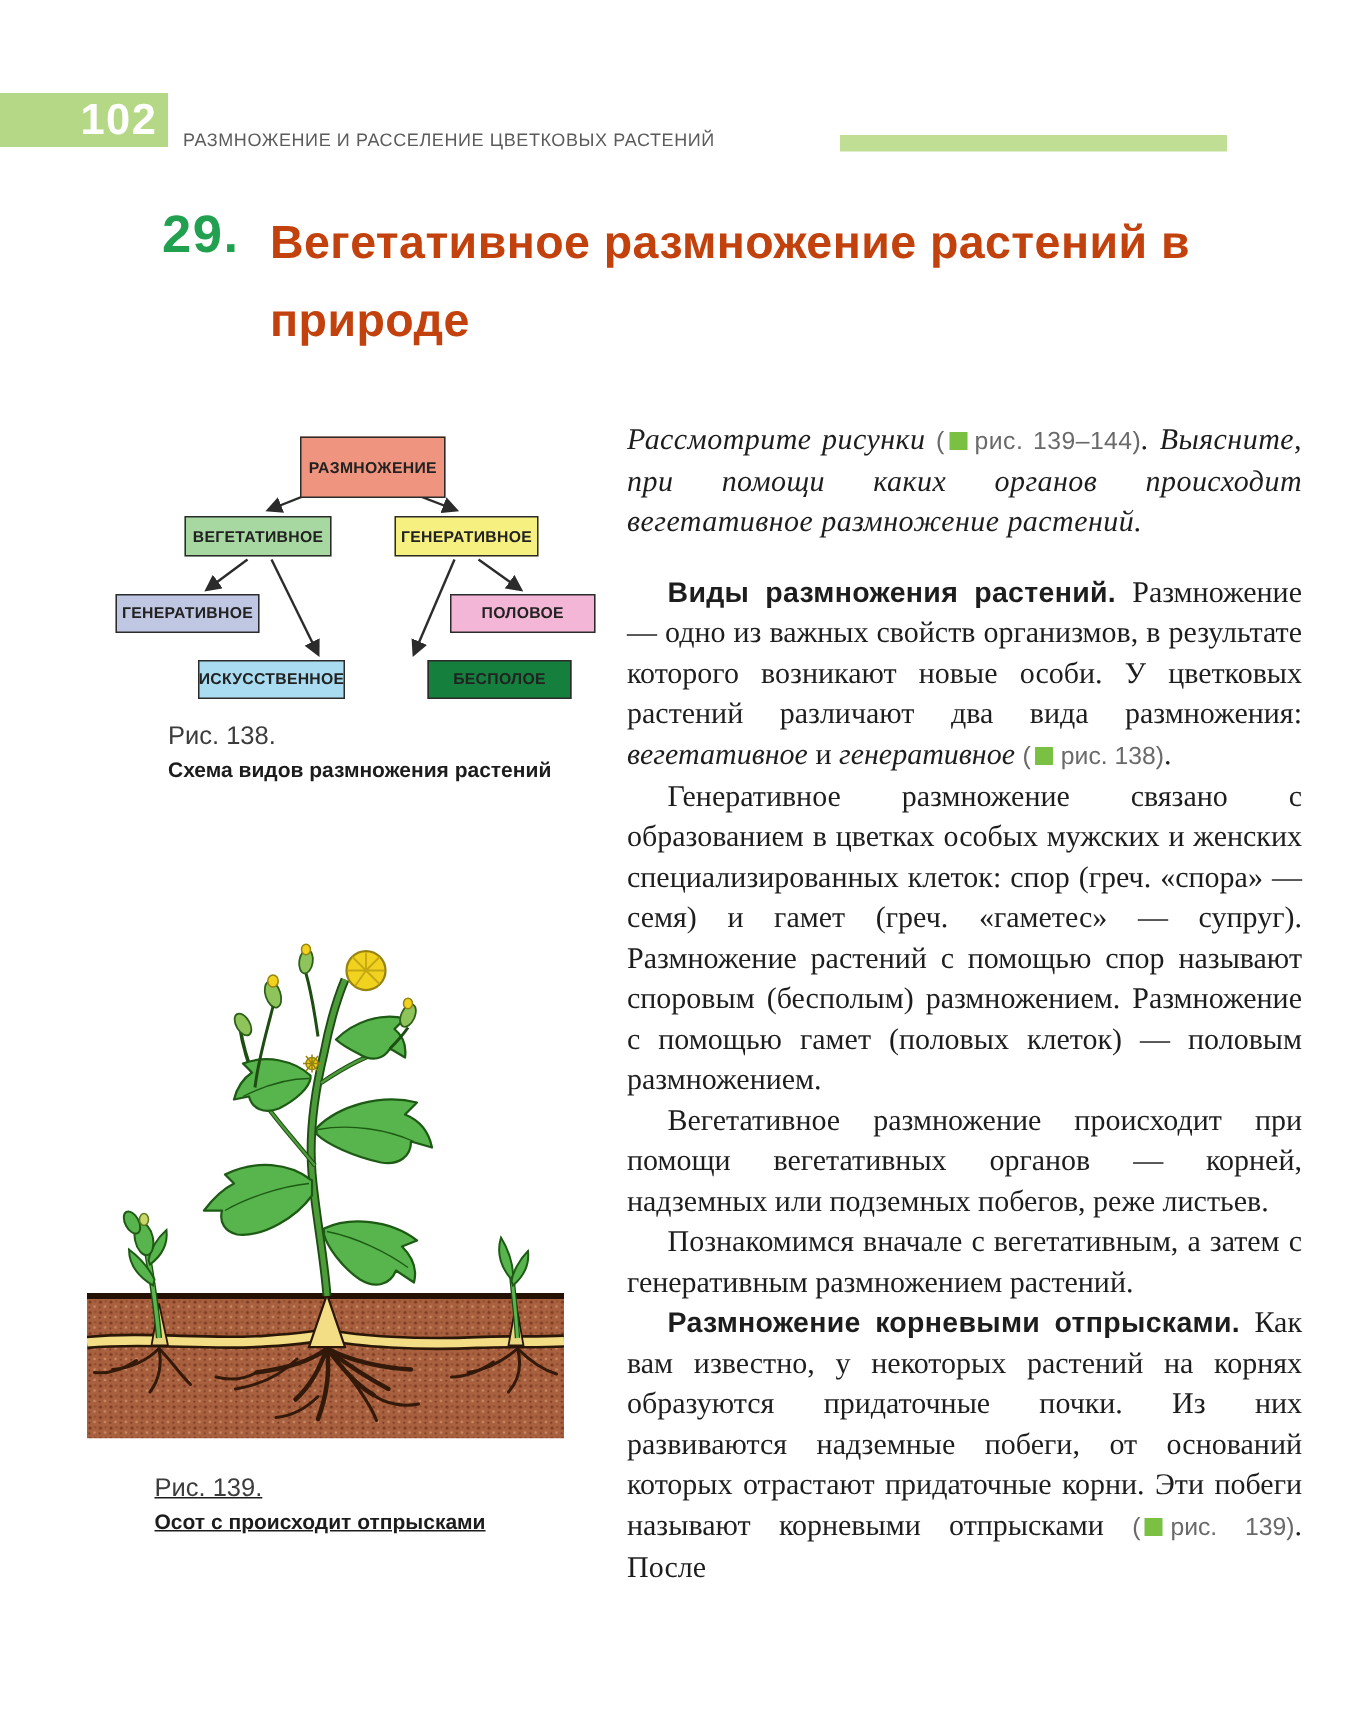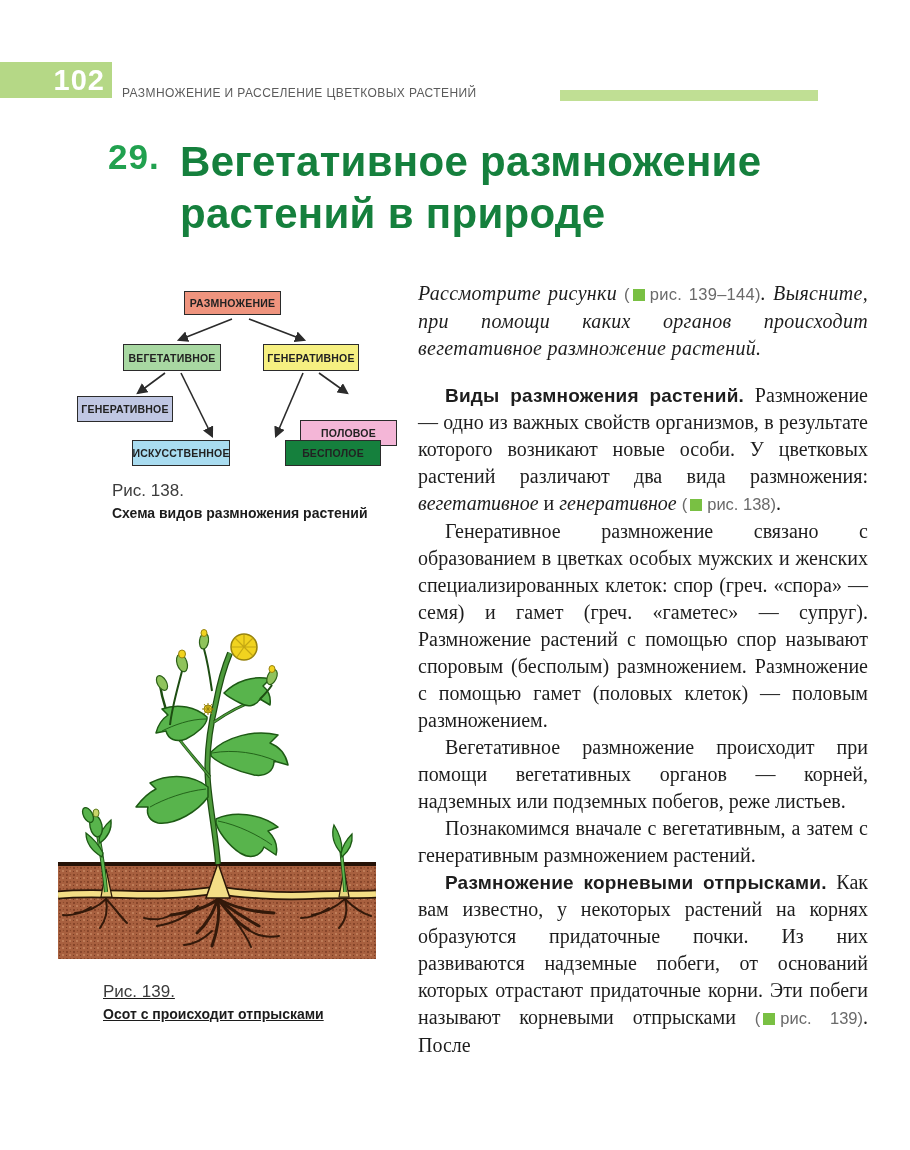--- a/index.html
+++ b/index.html
@@ -17,37 +17,37 @@
     position:absolute;left:122px;top:86px;font-size:12px;color:#5b5b5b;
     letter-spacing:0.4px;white-space:nowrap;
   }
   .head-bar{position:absolute;left:560px;top:90px;width:258px;height:11px;}
   
   .sec-num{
     position:absolute;left:108px;top:137px;font-size:35px;font-weight:bold;
     letter-spacing:1px;
   }
   .sec-title{
-    position:absolute;left:180px;top:136px;width:620px;font-size:42px;
-    font-weight:bold;color:#15803d;line-height:52px;letter-spacing:0.3px;
+    position:absolute;left:180px;top:136px;width:620px;font-size:31px;
+    font-weight:bold;color:#c2410c;line-height:52px;letter-spacing:0.3px;
   }
   
   .diagram{position:absolute;left:60px;top:283px;width:340px;height:192px;}
   .diagram svg{position:absolute;left:0;top:0;}
   .node{
     position:absolute;border:1.5px solid #2b2b2b;box-sizing:border-box;
     display:flex;align-items:center;justify-content:center;
     font-size:10.5px;font-weight:bold;color:#222;letter-spacing:0.2px;
     white-space:nowrap;
   }
-  .n-reproduction{left:124px;top:8px;width:97px;height:24px;}
+  .n-reproduction{left:140px;top:8px;width:97px;height:41px;}
   .n-vegetative{left:63px;top:61px;width:98px;height:27px;}
   .n-generative{left:203px;top:61px;width:96px;height:27px;}
   .n-natural{left:17px;top:113px;width:96px;height:26px;}
-  .n-sexual{left:240px;top:113px;width:97px;height:26px;margin-top:24px;}
+  .n-sexual{left:240px;top:113px;width:97px;height:26px;}
   .n-artificial{left:72px;top:157px;width:98px;height:26px;}
   .n-asexual{left:190px;top:157px;width:96px;height:26px;}
   
   .figcap{position:absolute;color:#1c1c1c;}
   .figcap .fig-label{font-size:17px;color:#3c3c3c;margin-bottom:3px;}
   .figcap .fig-text{font-size:14px;font-weight:bold;line-height:1.35;}
   .cap138{left:112px;top:481px;width:290px;}
   .cap139{left:103px;top:982px;width:330px;text-decoration:underline;}
   
   .illus{position:absolute;left:58px;top:607px;width:318px;height:352px;}

